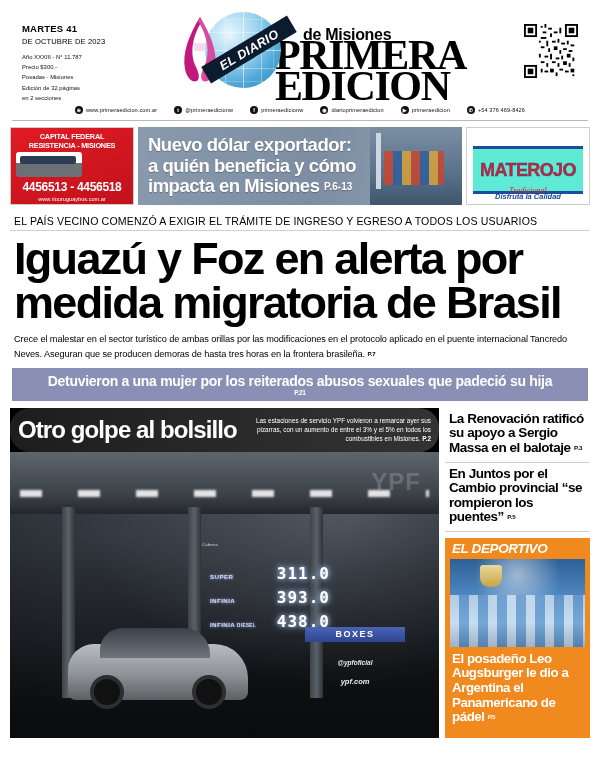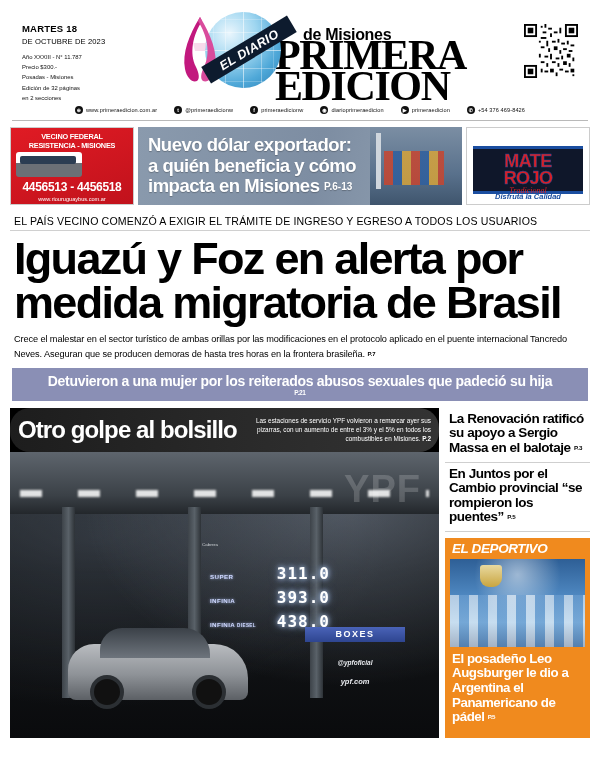--- a/index.html
+++ b/index.html
@@ -302,25 +302,24 @@
     color: #1b4ea0;
     font-style: italic;
     font-weight: bold;
     font-size: 12px;
     margin-top: 22px;
   }
   .mate-ribbon {
     position: absolute;
     left: 6px; right: 6px; top: 18px;
     height: 42px;
-    background: #0f172a;
+    background: #5eead4;
     border-top: 3px solid #1b4ea0;
     border-bottom: 3px solid #1b4ea0;
     display: flex;
-    flex-direction: column;
     align-items: center;
     justify-content: center;
     line-height: .92;
   }
   .mate-ribbon .m1 {
     color: #d81f26;
     font-size: 18px;
     font-weight: bold;
     letter-spacing: -.6px;
     -webkit-text-stroke: .4px #1b4ea0;
@@ -446,21 +445,21 @@
   .canopy-lights {
     position: absolute;
     left: 10px; right: 10px; top: 38px;
     height: 7px;
     background: repeating-linear-gradient(90deg, rgba(255,255,255,.85) 0 22px, rgba(255,255,255,0) 22px 58px);
     filter: blur(1.2px);
   }
   .ypf-brand-mark {
     position: absolute;
     right: 18px; top: 16px;
-    font-size: 38px;
+    font-size: 24px;
     font-weight: bold;
     color: rgba(255,255,255,.18);
     letter-spacing: 1px;
   }
   .pillar {
     position: absolute;
     top: 55px;
     width: 13px;
     bottom: 40px;
     background: linear-gradient(90deg,#3d4349,#596168,#2d3237);
@@ -625,21 +624,21 @@
   .sports-title .pg { font-size: 6.2px; vertical-align: 2px; }
 </style>
 </head>
 <body>
 
 <div class="page">
 
   <div class="masthead">
 
     <div class="issue-info">
-      <div class="issue-day">MARTES 18</div>
+      <div class="issue-day">MARTES 41</div>
       <div class="issue-date">DE OCTUBRE DE 2023</div>
       <div class="issue-meta">Año XXXIII - N° 11.787</div>
       <div class="issue-meta">Precio $300.-</div>
       <div class="issue-meta">Posadas - Misiones</div>
       <div class="issue-meta">Edición de 32 páginas</div>
       <div class="issue-meta">en 2 secciones</div>
     </div>
 
     <div class="logo-block">
       <svg class="ribbon" viewBox="0 0 42 72">
@@ -736,21 +735,21 @@
     <div class="social-item">
       <span class="sicon">✆</span>
       <span>+54 376 469-8426</span>
     </div>
   </div>
 
   <div class="ad-row">
 
     <div class="ad-bus">
       <div class="ad-bus-top">
-        <div>VECINO FEDERAL</div>
+        <div>CAPITAL FEDERAL</div>
         <div>RESISTENCIA - MISIONES</div>
       </div>
       <div class="ad-bus-img"></div>
       <div class="ad-bus-phone">4456513 - 4456518</div>
       <div class="ad-bus-web">www.riouruguaybus.com.ar</div>
     </div>
 
     <div class="ad-center">
       <div class="ad-center-photo"></div>
       <div class="ad-center-text">

